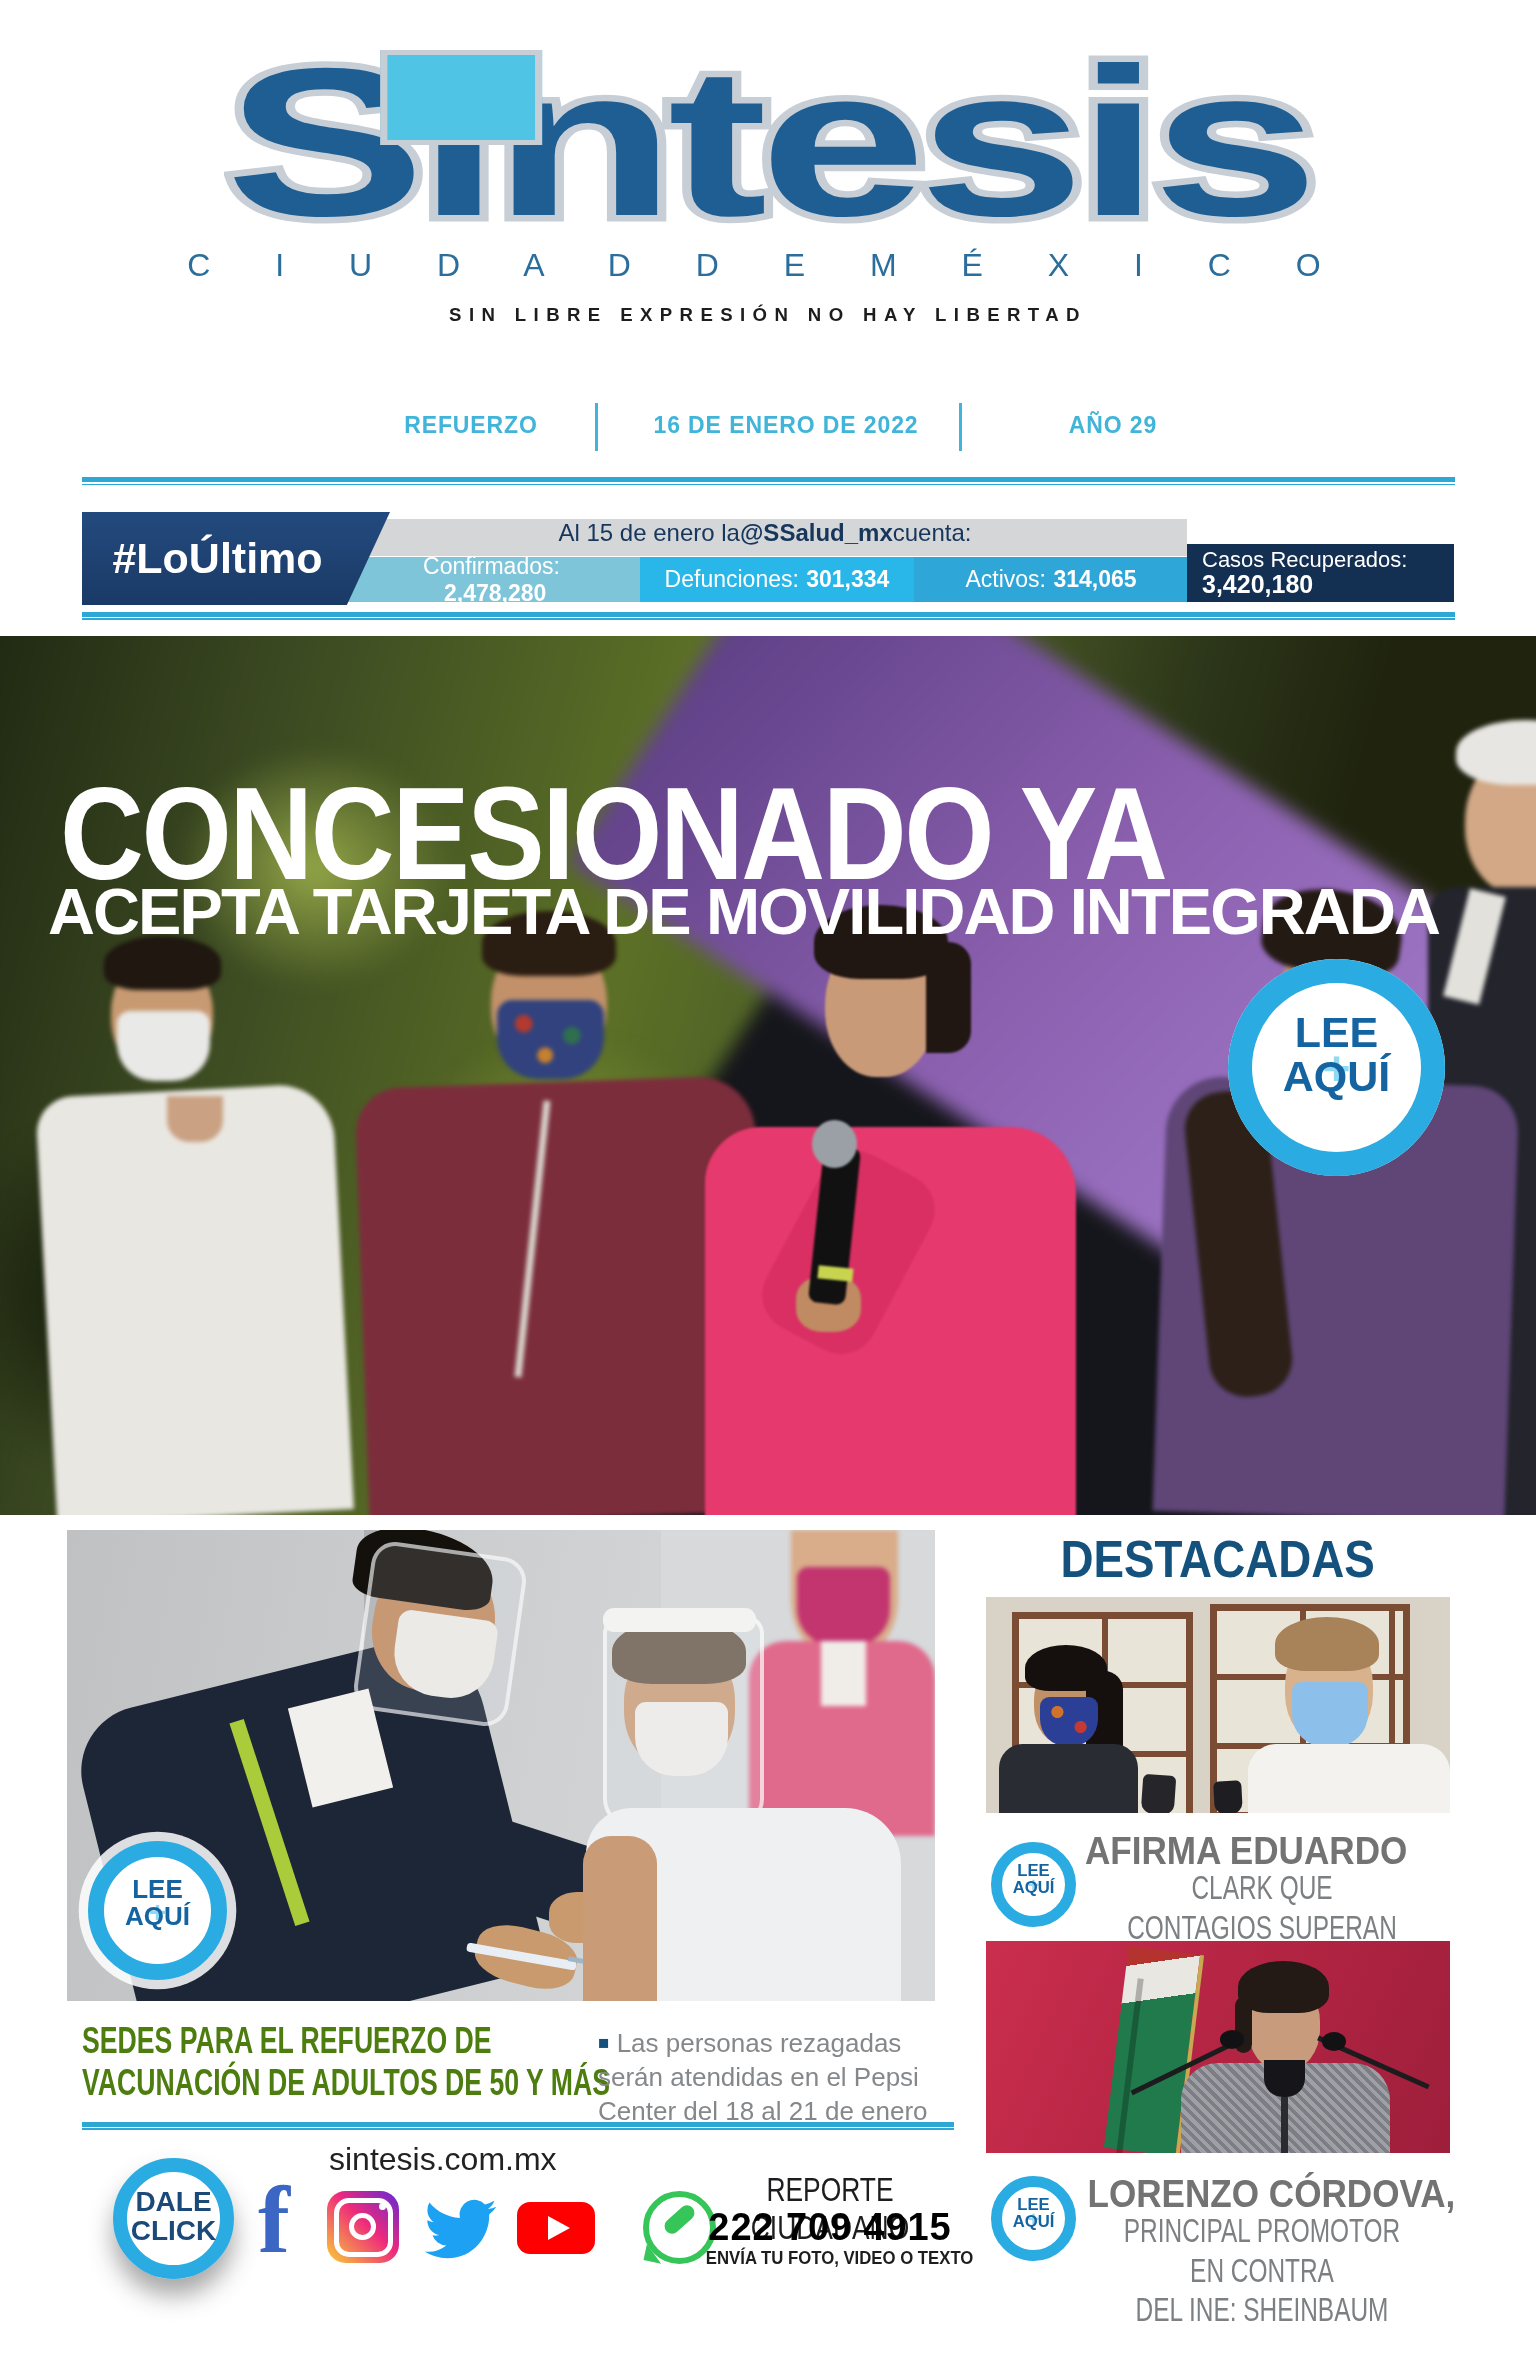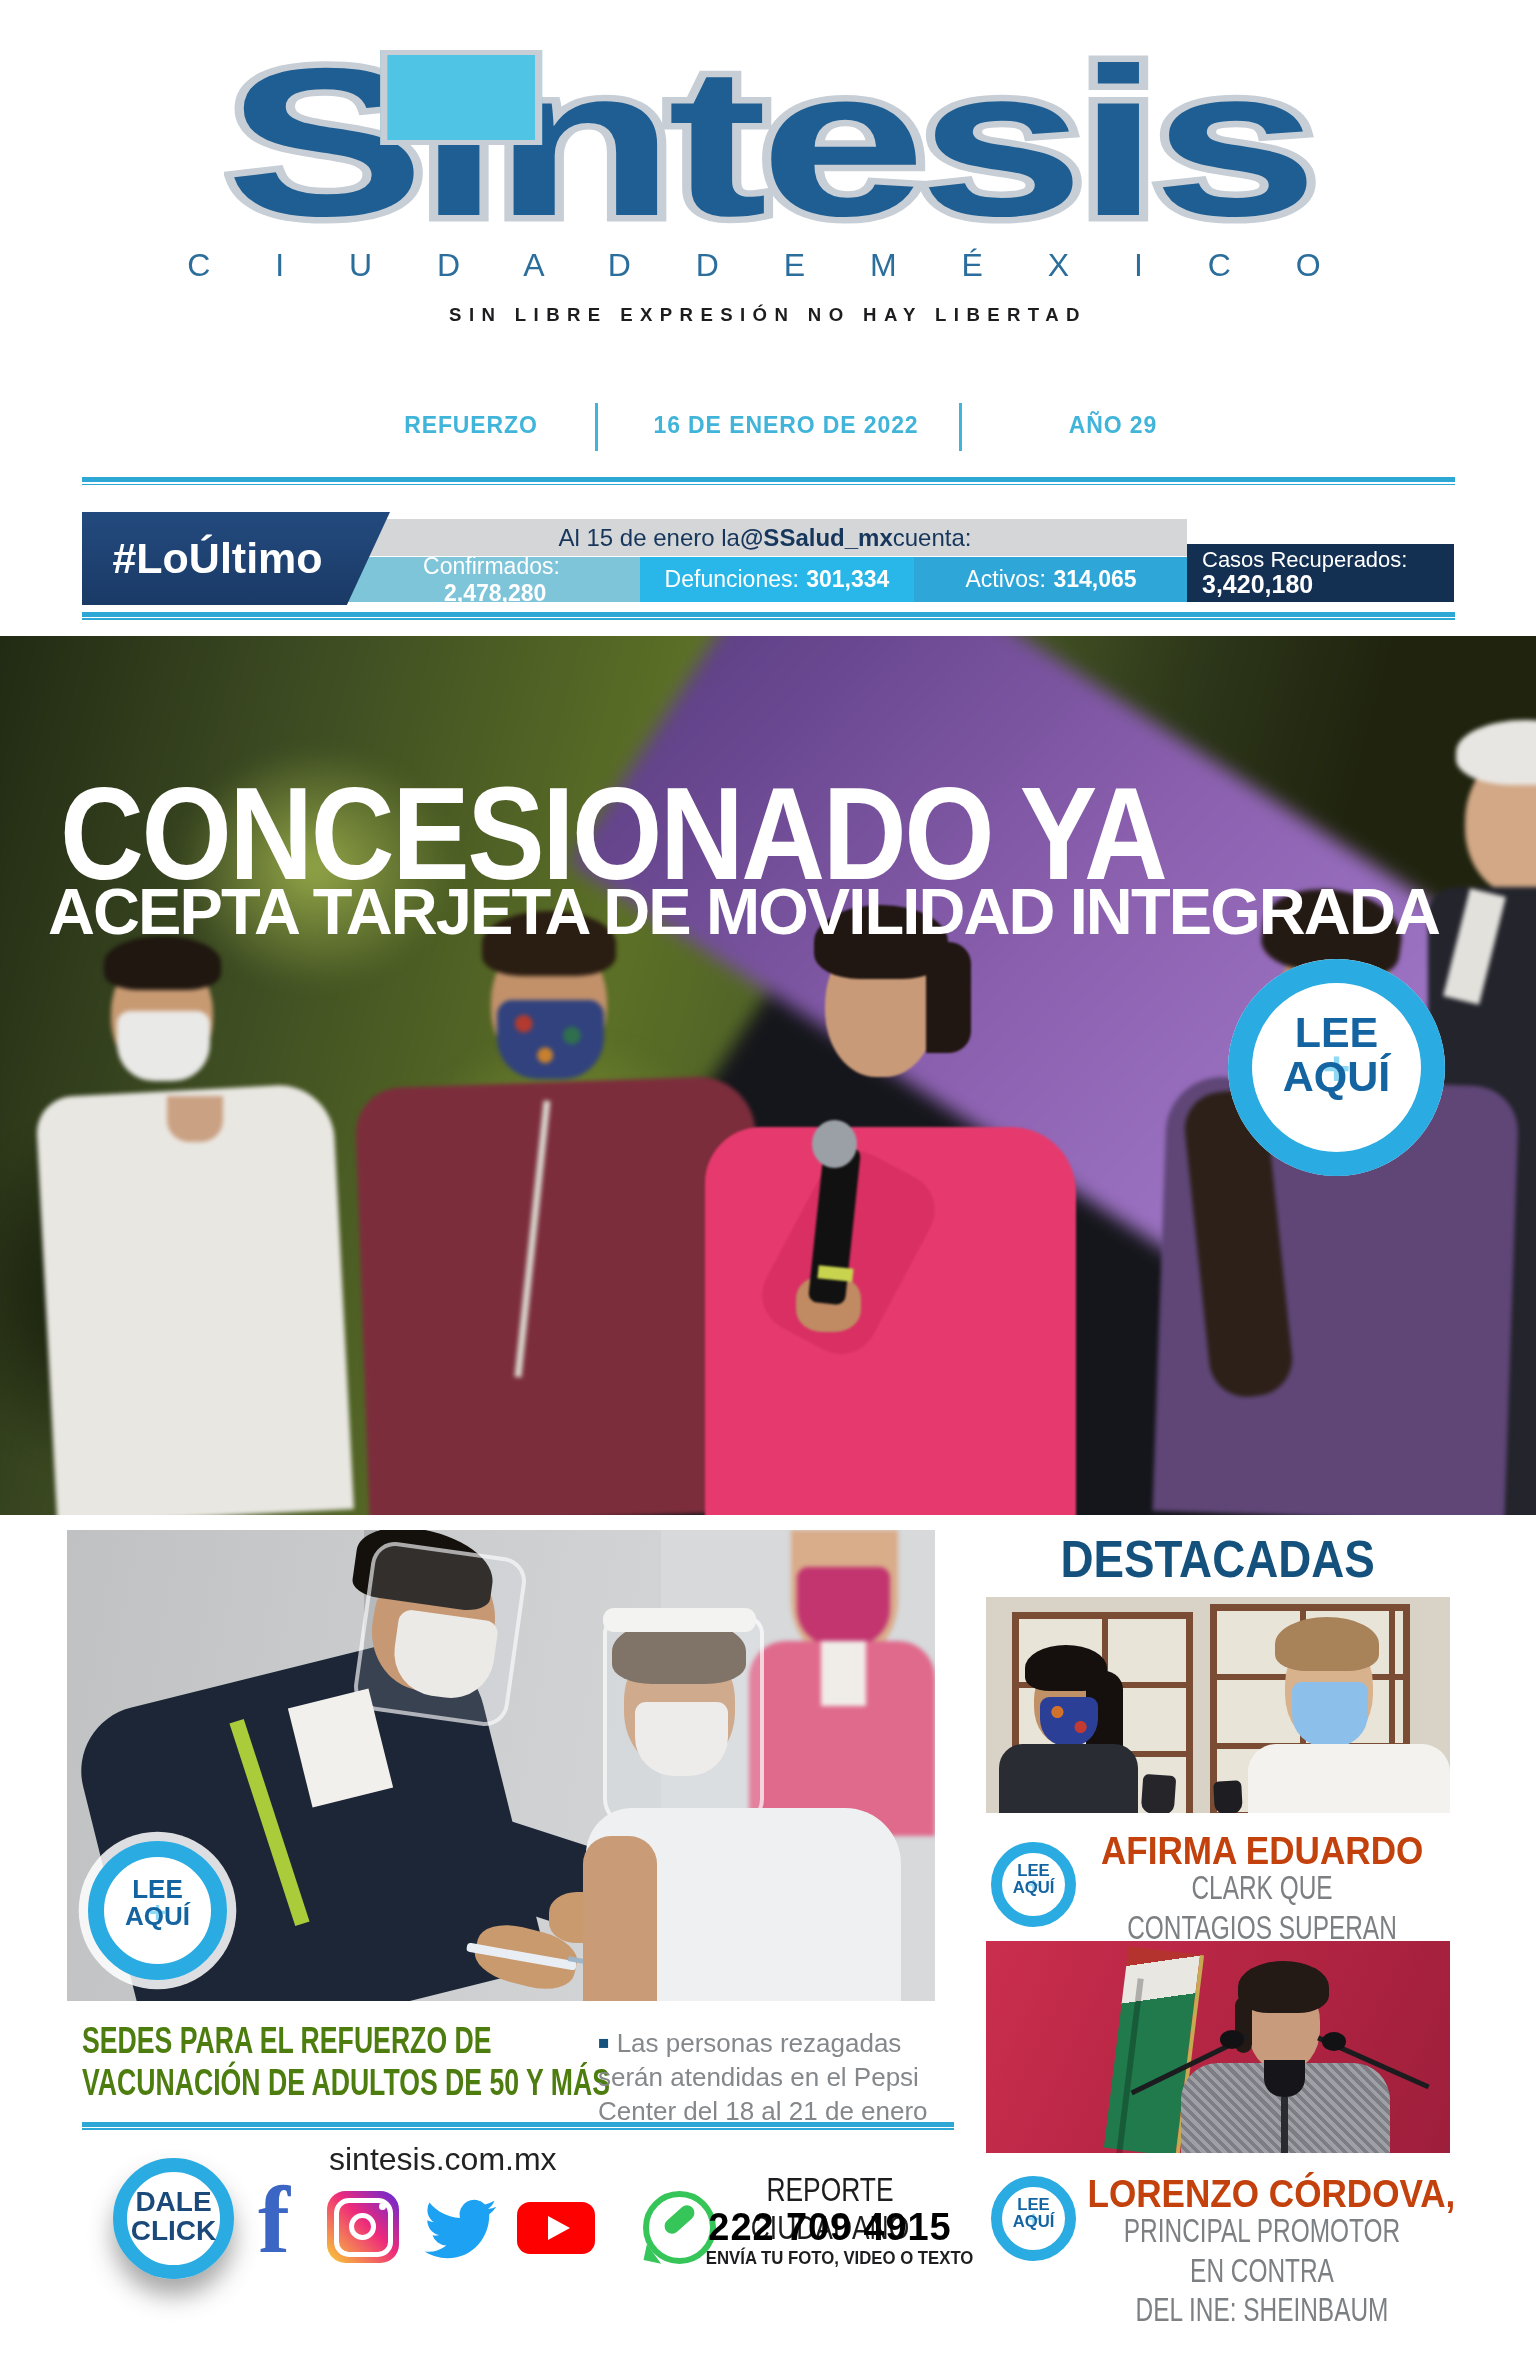--- a/index.html
+++ b/index.html
@@ -19,21 +19,21 @@
   .region{left:0;right:0;top:247px;text-align:center;color:#2c6e9b;font-size:32px;letter-spacing:28px;font-weight:400;}
   .slogan{left:0;right:0;top:304px;text-align:center;color:#1d1d1f;font-size:18.6px;font-weight:bold;letter-spacing:7.4px;}
 
   .daterow{top:412px;font-size:23px;font-weight:bold;color:#41b4da;letter-spacing:0.9px;}
   .datesep{top:403px;width:2.8px;height:48px;background:#41b4da;}
 
   .dbl{height:9.3px;background:linear-gradient(#2da8d6 0 4.6px,transparent 4.6px 6.5px,#2da8d6 6.5px 8.3px,transparent 8.3px);}
 
   
   .lu-strip{left:343px;top:519px;width:844px;height:37px;background:#d4d6d8;color:#16365c;font-size:24px;
-            display:flex;align-items:center;justify-content:center;}
+            display:flex;justify-content:center;}
   .lu-strip b{font-weight:bold;}
   .seg{top:557px;height:45px;color:#fff;font-size:23px;display:flex;align-items:center;justify-content:center;}
   .seg b{font-weight:bold;margin-left:7.4px;}
   .seg0{left:343px;width:297px;background:#7ec5da;flex-direction:column;}
   .seg1{left:640px;width:274px;background:#28b7e8;}
   .seg2{left:914px;width:274px;background:#2ea6d8;}
   .seg3{left:1187px;top:544px;width:267px;height:58px;background:#132f52;color:#fff;
         display:flex;flex-direction:column;justify-content:center;padding-left:15px;box-sizing:border-box;}
   .seg3 .l{font-size:22px;line-height:1.05;}
   .seg3 .v{font-size:25px;font-weight:bold;line-height:1.05;}
@@ -92,21 +92,21 @@
 
   
   .sedes{left:82px;top:2020px;color:#4d7c0f;font-weight:bold;font-size:37px;line-height:1.14;}
   .sedes .cx{transform:scaleX(.72);transform-origin:left top;}
   .bullet{left:598px;top:2027px;width:345px;color:#85888b;font-size:26px;line-height:1.3;}
   .bullet .sq{color:#14527d;font-size:18.6px;vertical-align:2.8px;margin-right:7.4px;}
 
   
   .dest-title{left:986px;top:1529px;width:464px;text-align:center;color:#14527d;font-weight:bold;font-size:52px;}
   .dest-title .cx{transform:scaleX(.88);}
-  .it-bold{width:390px;text-align:center;color:#c2410c;font-weight:bold;font-size:39px;white-space:nowrap;}
+  .it-bold{width:390px;color:#737373;font-weight:bold;font-size:39px;white-space:nowrap;}
   .it-bold .cx{transform:scaleX(.9);}
   .it-gray{width:390px;text-align:center;color:#7d8083;font-size:33px;line-height:1.2;}
   .it-gray .cx{transform:scaleX(.74);}
   .it1b{left:1067px;top:1829px;}
   .it1g{left:1067px;top:1868px;}
   .it2b{left:1067px;top:2172px;}
   .it2g{left:1067px;top:2211px;}
 
   
   .b-dale{left:113px;top:2158px;width:121px;height:121px;box-shadow:0 16.7px 24px rgba(60,60,60,.45);}

